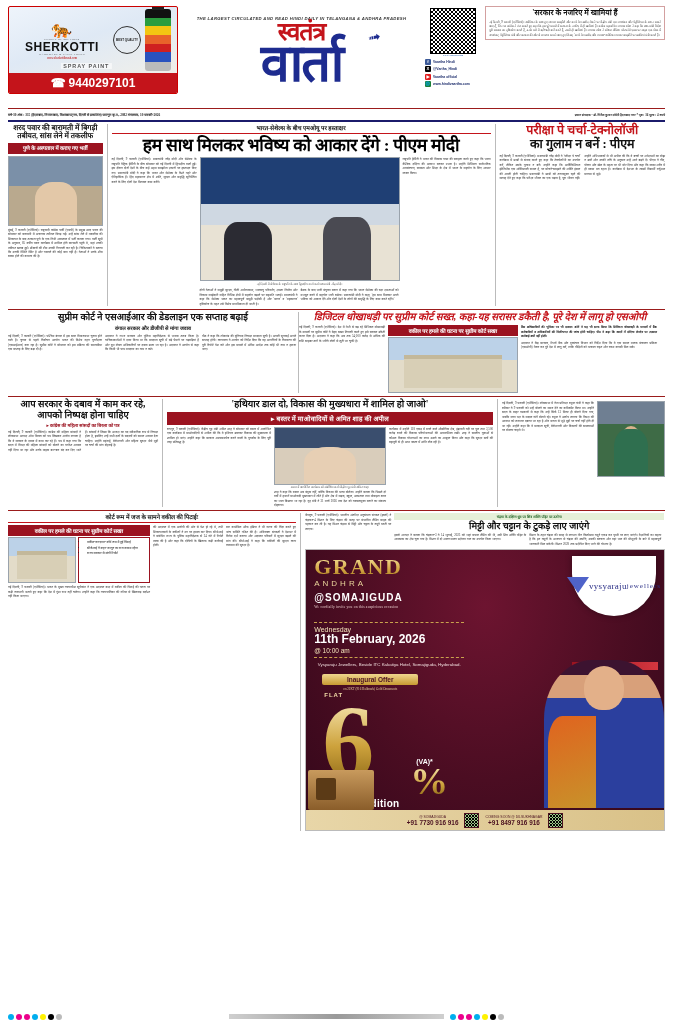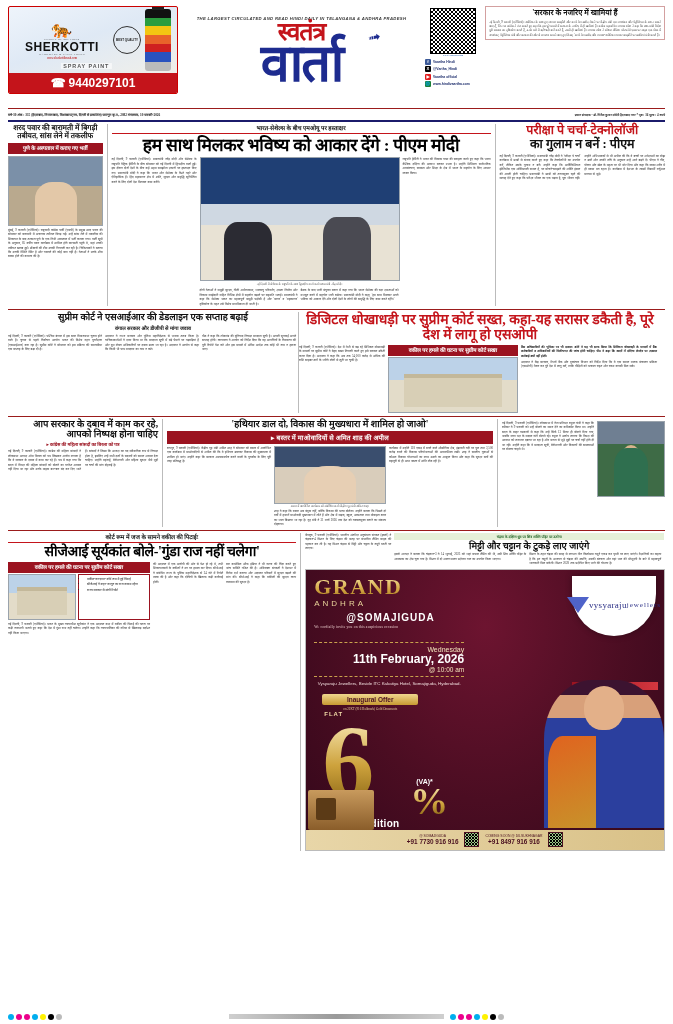--- a/index.html
+++ b/index.html
@@ -128,31 +128,31 @@
       overflow:hidden;color:#fff;}
   .aj-top{display:flex;align-items:flex-start;padding:6px 8px 0 8px;}
   .aj-left{flex:1;}
   .aj-grand{font-family:"Liberation Serif",serif;font-size:22px;font-weight:bold;
       letter-spacing:1.5px;line-height:1;
       background:linear-gradient(180deg,#f6e3a1,#d4a843 60%,#a97c22);
       -webkit-background-clip:text;background-clip:text;color:transparent;}
   .aj-open{font-family:"Liberation Sans",sans-serif;font-size:8px;letter-spacing:3px;
       color:#e9d49a;margin-top:1px;}
   .aj-at{font-family:"Liberation Sans",sans-serif;font-weight:bold;font-size:10px;
-      letter-spacing:1px;color:#fff;margin-top:4px;margin-left:32px;}
+      letter-spacing:1px;color:#fff;margin-top:4px;}
   .aj-invite{font-size:3.6px;color:#e7c9c9;margin-top:2px;letter-spacing:.2px;}
   .aj-brandbox{width:84px;height:60px;background:#fff;border-radius:0 0 42px 42px;
       display:flex;flex-direction:row;align-items:center;justify-content:center;
       box-shadow:0 0 6px rgba(0,0,0,.35);}
   .aj-diamond{width:0;height:0;border-left:11px solid transparent;border-right:11px solid transparent;
       border-top:16px solid #4f63c9;margin-bottom:2px;}
   .aj-bname{font-family:"Liberation Serif",serif;font-size:9px;color:#2b2f86;line-height:1;
       text-align:center;letter-spacing:.3px;}
   .aj-datebox{margin:6px 8px 0 8px;width:150px;border-top:1px dashed #caa24e;
-      border-bottom:1px dashed #caa24e;padding:3px 0;text-align:right;}
+      border-bottom:1px dashed #caa24e;padding:3px 0;text-align:left;}
   .aj-day{font-family:"Liberation Sans",sans-serif;font-size:7px;color:#f2e3bb;}
   .aj-date{font-family:"Liberation Sans",sans-serif;font-weight:bold;font-size:12px;color:#fff;line-height:1.1;}
   .aj-time{font-family:"Liberation Sans",sans-serif;font-size:6.5px;color:#f2e3bb;}
   .aj-addr{margin:4px 8px 0 8px;width:150px;text-align:center;font-size:4.4px;
       line-height:1.5;color:#f0dcdc;font-family:"Liberation Sans",sans-serif;}
   .aj-offer{margin:6px 0 0 16px;width:96px;background:linear-gradient(180deg,#f0d68e,#c79a32);
       color:#4a1020;font-family:"Liberation Sans",sans-serif;font-weight:bold;font-size:6.5px;
       text-align:center;padding:2px 0;border-radius:2px;}
   .aj-on{margin:2px 0 0 16px;width:96px;text-align:center;font-size:3.2px;color:#e9cfa0;line-height:1.4;}
   .aj-flat{margin-left:18px;font-family:"Liberation Sans",sans-serif;font-weight:bold;
@@ -325,41 +325,41 @@
       <div class="row" style="gap:3px;margin-top:2px;">
         <div style="width:94px;" class="body-text">नई दिल्ली, 9 फरवरी (एजेंसियां)। पश्चिम बंगाल में इस साल विधानसभा चुनाव होने वाले हैं। चुनाव से पहले निर्वाचन आयोग भारत की विशेष गहन पुनरीक्षण (एसआईआर) करा रहा है। सुप्रीम कोर्ट ने सोमवार को इस प्रक्रिया की समयसीमा एक सप्ताह के लिए बढ़ा दी है।</div>
         <div style="width:94px;" class="body-text">अदालत ने राज्य सरकार और पुलिस महानिदेशक से जवाब तलब किया है। याचिकाकर्ताओं ने दावा किया था कि मतदाता सूची में बड़े पैमाने पर गड़बड़ियां हैं और बूथ लेवल अधिकारियों पर दबाव डाला जा रहा है। अदालत ने आयोग से कहा कि किसी भी पात्र मतदाता का नाम न कटे।</div>
         <div style="width:94px;" class="body-text">पीठ ने कहा कि लोकतंत्र की बुनियाद निष्पक्ष मतदाता सूची है। अगली सुनवाई अगले सप्ताह होगी। न्यायालय ने आयोग को निर्देश दिया कि वह आपत्तियों के निस्तारण की पूरी रिपोर्ट पेश करे और इस मामले में अंतिम आदेश तक कोई भी नाम न हटाया जाए।</div>
       </div>
     </div>
 
     <div class="rule-v"></div>
 
     <div class="col" style="width:362px;">
-      <div class="h-red" style="font-size:14px;">डिजिटल धोखाधड़ी पर सुप्रीम कोर्ट सख्त, कहा-यह सरासर डकैती है, पूरे देश में लागू हो एसओपी</div>
+      <div class="h-red" style="font-size:10px;font-style:italic;">डिजिटल धोखाधड़ी पर सुप्रीम कोर्ट सख्त, कहा-यह सरासर डकैती है, पूरे देश में लागू हो एसओपी</div>
       <div class="row" style="gap:3px;margin-top:2px;">
         <div style="width:86px;" class="body-text">नई दिल्ली, 9 फरवरी (एजेंसियां)। देश में तेजी से बढ़ रहे डिजिटल धोखाधड़ी के मामलों पर सुप्रीम कोर्ट ने बेहद सख्त टिप्पणी करते हुए इसे सरासर डकैती करार दिया है। अदालत ने कहा कि अब तक 54,000 करोड़ से अधिक की राशि साइबर ठगों के जरिये लोगों से लूटी जा चुकी है।</div>
         <div style="width:130px;">
           <div class="redband2">वकील पर हमले की घटना पर सुप्रीम कोर्ट सख्त</div>
           <div class="photo ph-court" style="height:54px;margin-top:1px;"></div>
         </div>
         <div style="width:136px;">
           <div class="body-text" style="font-weight:bold;color:#111;">बैंक अधिकारियों की भूमिका पर भी सवाल: कोर्ट ने यह भी साफ किया कि डिजिटल धोखाधड़ी के मामलों में बैंक कर्मचारियों व अधिकारियों की मिलीभगत की जांच होनी चाहिए। पीठ ने कहा कि खातों में संदिग्ध लेनदेन पर तत्काल कार्रवाई क्यों नहीं होती।</div>
           <div class="body-text" style="margin-top:2px;">अदालत ने केंद्र सरकार, रिजर्व बैंक और दूरसंचार विभाग को निर्देश दिया कि वे एक समान मानक संचालन प्रक्रिया (एसओपी) तैयार कर पूरे देश में लागू करें, ताकि पीड़ितों को तत्काल राहत और रकम वापसी मिल सके।</div>
         </div>
       </div>
     </div>
   </div>
 
   <div class="hr" style="margin-top:3px;"></div>
 
   <div class="row" style="gap:4px;">
 
     <div class="col" style="width:152px;">
-      <div class="h-sec" style="text-align:right;">आप सरकार के दबाव में काम कर रहे, आपको निष्पक्ष होना चाहिए</div>
+      <div class="h-sec" style="text-align:center;">आप सरकार के दबाव में काम कर रहे, आपको निष्पक्ष होना चाहिए</div>
       <div class="bullet" style="text-align:center;margin:2px 0;">
         ▸ <span>कांग्रेस की महिला सांसदों का बिरला को पत्र</span>
       </div>
       <div class="body-text" style="column-count:2;column-gap:4px;">नई दिल्ली, 9 फरवरी (एजेंसियां)। कांग्रेस की महिला सांसदों ने लोकसभा अध्यक्ष ओम बिरला को पत्र लिखकर आरोप लगाया है कि वे सरकार के दबाव में काम कर रहे हैं। पत्र में कहा गया कि सदन में विपक्ष की महिला सांसदों को बोलने का पर्याप्त अवसर नहीं दिया जा रहा और उनके माइक बार-बार बंद कर दिए जाते हैं। सांसदों ने लिखा कि अध्यक्ष का पद संवैधानिक रूप से निष्पक्ष होता है, इसलिए उन्हें सभी दलों के सदस्यों को समान अवसर देना चाहिए। उन्होंने महंगाई, बेरोजगारी और महिला सुरक्षा जैसे मुद्दों पर चर्चा की मांग दोहराई है।</div>
     </div>
 
     <div class="rule-v"></div>
 
     <div class="col" style="width:330px;">
       <div class="h-sec-c">'हथियार डाल दो, विकास की मुख्यधारा में शामिल हो जाओ'</div>
@@ -388,21 +388,20 @@
       </div>
     </div>
   </div>
 
   <div class="hr" style="margin-top:3px;"></div>
 
   <div class="row" style="gap:4px;">
 
     <div class="col" style="width:290px;">
       <div class="kicker">कोर्ट रूम में जज के सामने वकील की पिटाई!</div>
-      <div class="h-main" style="font-size:14px;">सीजेआई सूर्यकांत बोले-'गुंडा राज नहीं चलेगा'</div>
       <div class="row" style="gap:3px;margin-top:2px;">
         <div style="width:142px;">
           <div class="redband2">वकील पर हमले की घटना पर सुप्रीम कोर्ट सख्त</div>
           <div class="row" style="gap:2px;margin-top:1px;">
             <div class="photo ph-court" style="width:66px;height:44px;"></div>
             <div class="ptbox" style="width:72px;">
               <ul>
                 <li>वकील-का-दावा- कोर्ट रूम में हुई पिटाई</li>
                 <li>सीजेआई ने कहा- कानून का राज कायम रहेगा</li>
                 <li>राज्य सरकार से मांगी रिपोर्ट</li>

